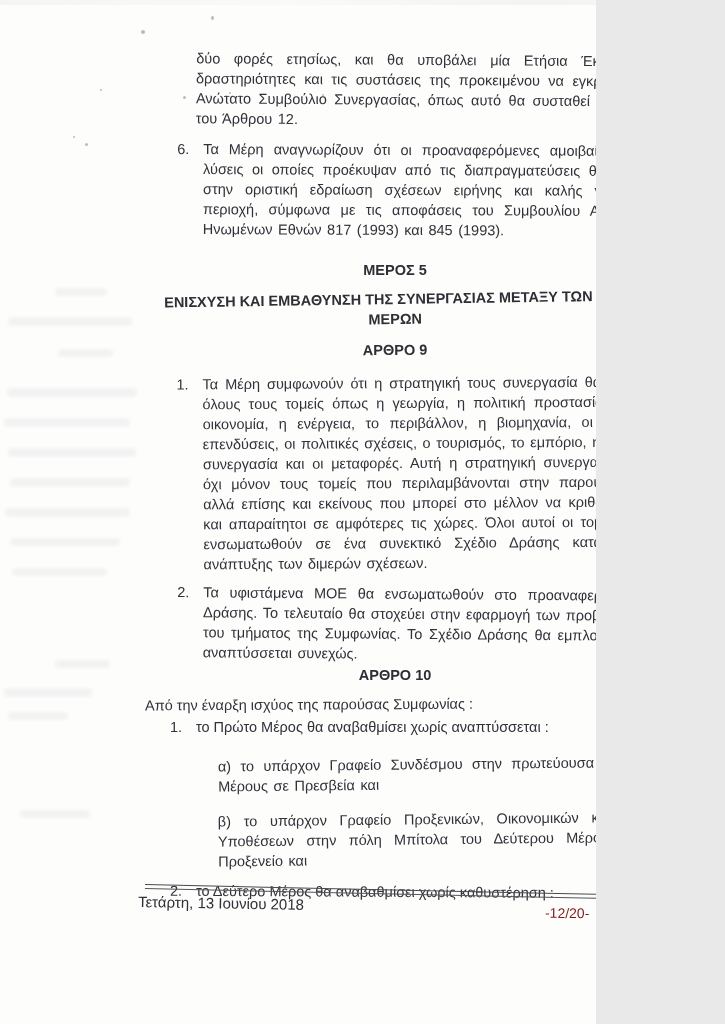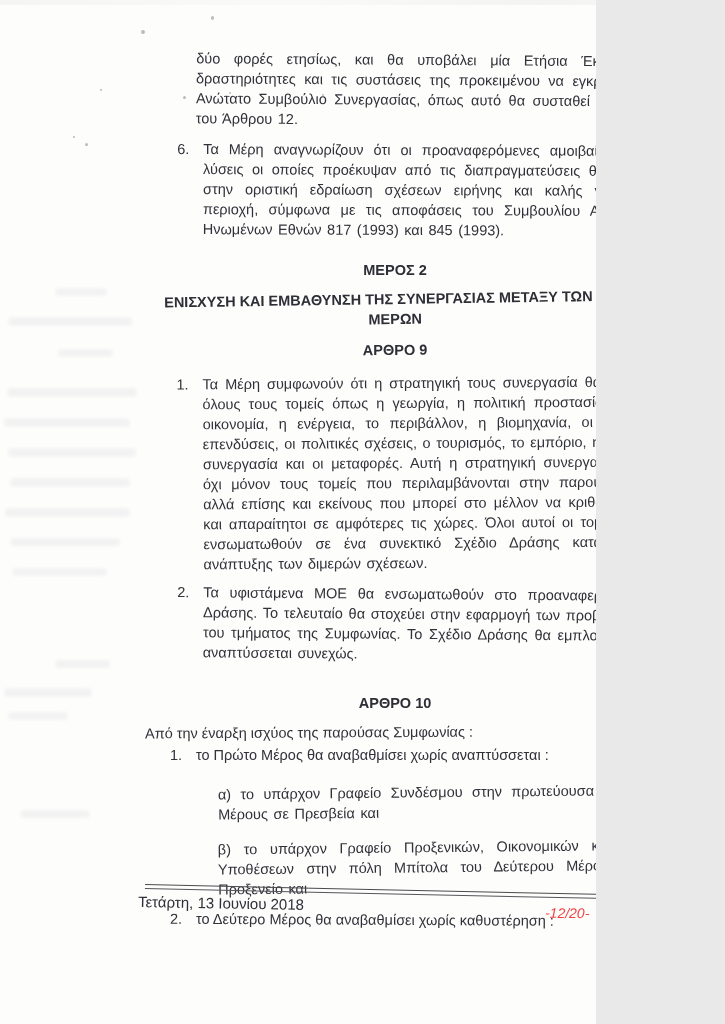--- a/index.html
+++ b/index.html
@@ -48,21 +48,21 @@
   .item6{margin-top:10px;transform:rotate(.25deg);}
   .heading{
     width:500px;text-align:center;font-weight:bold;
     color:#2e2e37;
   }
   .part-title{margin-top:20px;}
   .part-subtitle{margin-top:9px;transform:rotate(-.85deg);}
   .article9{margin-top:11px;transform:rotate(-.3deg);}
   .a9item1{margin-top:13px;transform:rotate(-.35deg);}
   .a9item2{margin-top:11px;transform:rotate(.45deg);}
-  .article10{margin-top:29px;}
+  .article10{margin-top:1px;}
   .a10intro{margin-top:9px;transform:rotate(-.3deg);}
   .item-a10{position:relative;padding-left:51px;margin-top:3px;}
   .item-a10 .num{position:absolute;left:25px;top:0;}
   .suba{margin-top:17px;margin-left:73px;width:476px;transform:rotate(-.6deg);}
   .subb{margin-top:15px;margin-left:73px;width:478px;transform:rotate(-.6deg);}
   .a10item2{margin-top:13px;transform:rotate(.3deg);}
   
   .footer-rule{
     position:absolute;left:145px;top:884px;width:556px;height:3px;
     border-top:1.4px solid #4a4a4e;
@@ -70,23 +70,22 @@
     transform:rotate(1.25deg);
     transform-origin:left center;
   }
   .footer-date{
     position:absolute;left:138px;top:893px;
     font-size:15px;color:#2f2f38;
     transform:rotate(1deg);transform-origin:left center;
   }
   .page-number{
     position:absolute;left:545px;top:905px;
-    font-size:14px;color:#ef4444;
+    font-size:14px;color:#7f1d1d;
     transform:rotate(.6deg);
-    font-style:italic;
   }
 </style>
 </head>
 <body>
 
 <div class="page">
 
   <div class="top-smudge"></div>
   <div class="speck" style="left:141px;top:30px;width:4px;height:4px;"></div>
   <div class="speck" style="left:211px;top:16px;width:3px;height:4px;"></div>
@@ -114,21 +113,21 @@
 
   <div class="column">
 
     <p class="continuation justify">δύο φορές ετησίως, και θα υποβάλει μία Ετήσια Έκθεση για τις δραστηριότητες και τις συστάσεις της προκειμένου να εγκριθούν από το Ανώτατο Συμβούλιο Συνεργασίας, όπως αυτό θα συσταθεί κατ’ εφαρμογή του Άρθρου 12.</p>
 
     <div class="item item6">
       <span class="num">6.</span>
       <p class="justify">Τα Μέρη αναγνωρίζουν ότι οι προαναφερόμενες αμοιβαίως αποδεκτές λύσεις οι οποίες προέκυψαν από τις διαπραγματεύσεις θα συμβάλλουν στην οριστική εδραίωση σχέσεων ειρήνης και καλής γειτονίας στην περιοχή, σύμφωνα με τις αποφάσεις του Συμβουλίου Ασφαλείας των Ηνωμένων Εθνών 817 (1993) και 845 (1993).</p>
     </div>
 
-    <div class="heading part-title">ΜΕΡΟΣ 2</div>
+    <div class="heading part-title">ΜΕΡΟΣ 5</div>
 
     <div class="heading part-subtitle">ΕΝΙΣΧΥΣΗ ΚΑΙ ΕΜΒΑΘΥΝΣΗ ΤΗΣ ΣΥΝΕΡΓΑΣΙΑΣ ΜΕΤΑΞΥ ΤΩΝ ΔΥΟ ΜΕΡΩΝ</div>
 
     <div class="heading article9">ΑΡΘΡΟ 9</div>
 
     <div class="item a9item1">
       <span class="num">1.</span>
       <p class="justify">Τα Μέρη συμφωνούν ότι η στρατηγική τους συνεργασία θα επεκταθεί σε όλους τους τομείς όπως η γεωργία, η πολιτική προστασία, η άμυνα, η οικονομία, η ενέργεια, το περιβάλλον, η βιομηχανία, οι υποδομές, οι επενδύσεις, οι πολιτικές σχέσεις, ο τουρισμός, το εμπόριο, η διασυνοριακή συνεργασία και οι μεταφορές. Αυτή η στρατηγική συνεργασία θα αφορά όχι μόνον τους τομείς που περιλαμβάνονται στην παρούσα Συμφωνία αλλά επίσης και εκείνους που μπορεί στο μέλλον να κριθούν επωφελείς και απαραίτητοι σε αμφότερες τις χώρες. Όλοι αυτοί οι τομείς πρέπει να ενσωματωθούν σε ένα συνεκτικό Σχέδιο Δράσης κατά την πορεία ανάπτυξης των διμερών σχέσεων.</p>
     </div>
 

